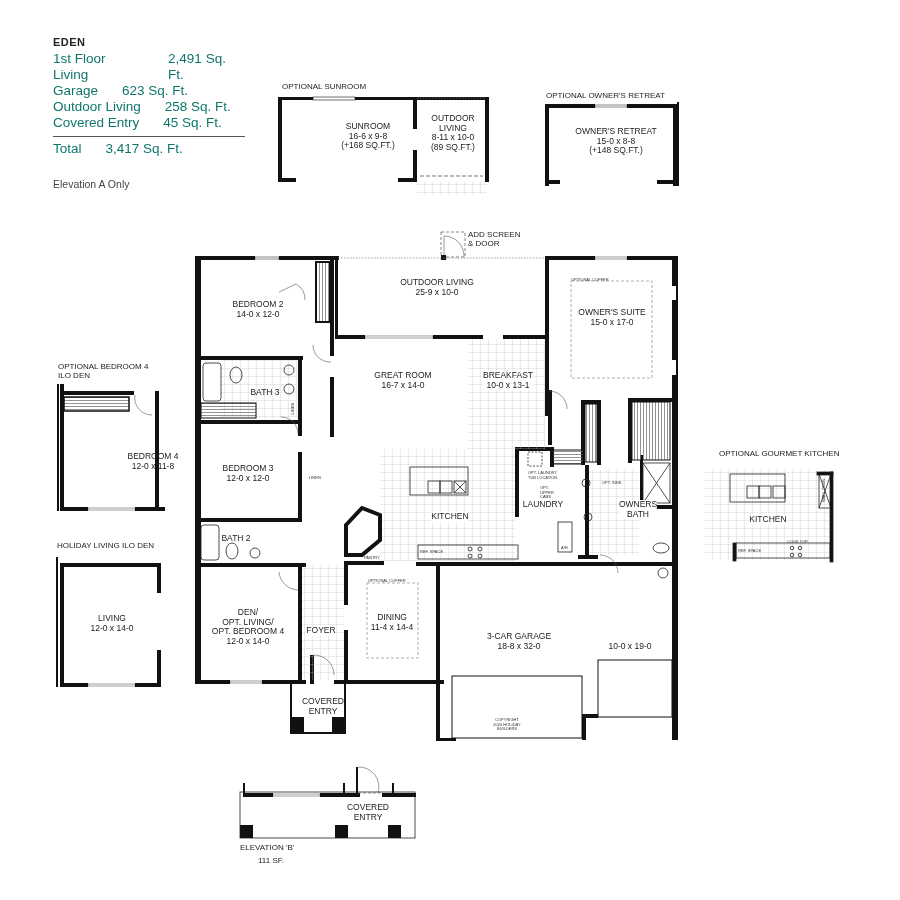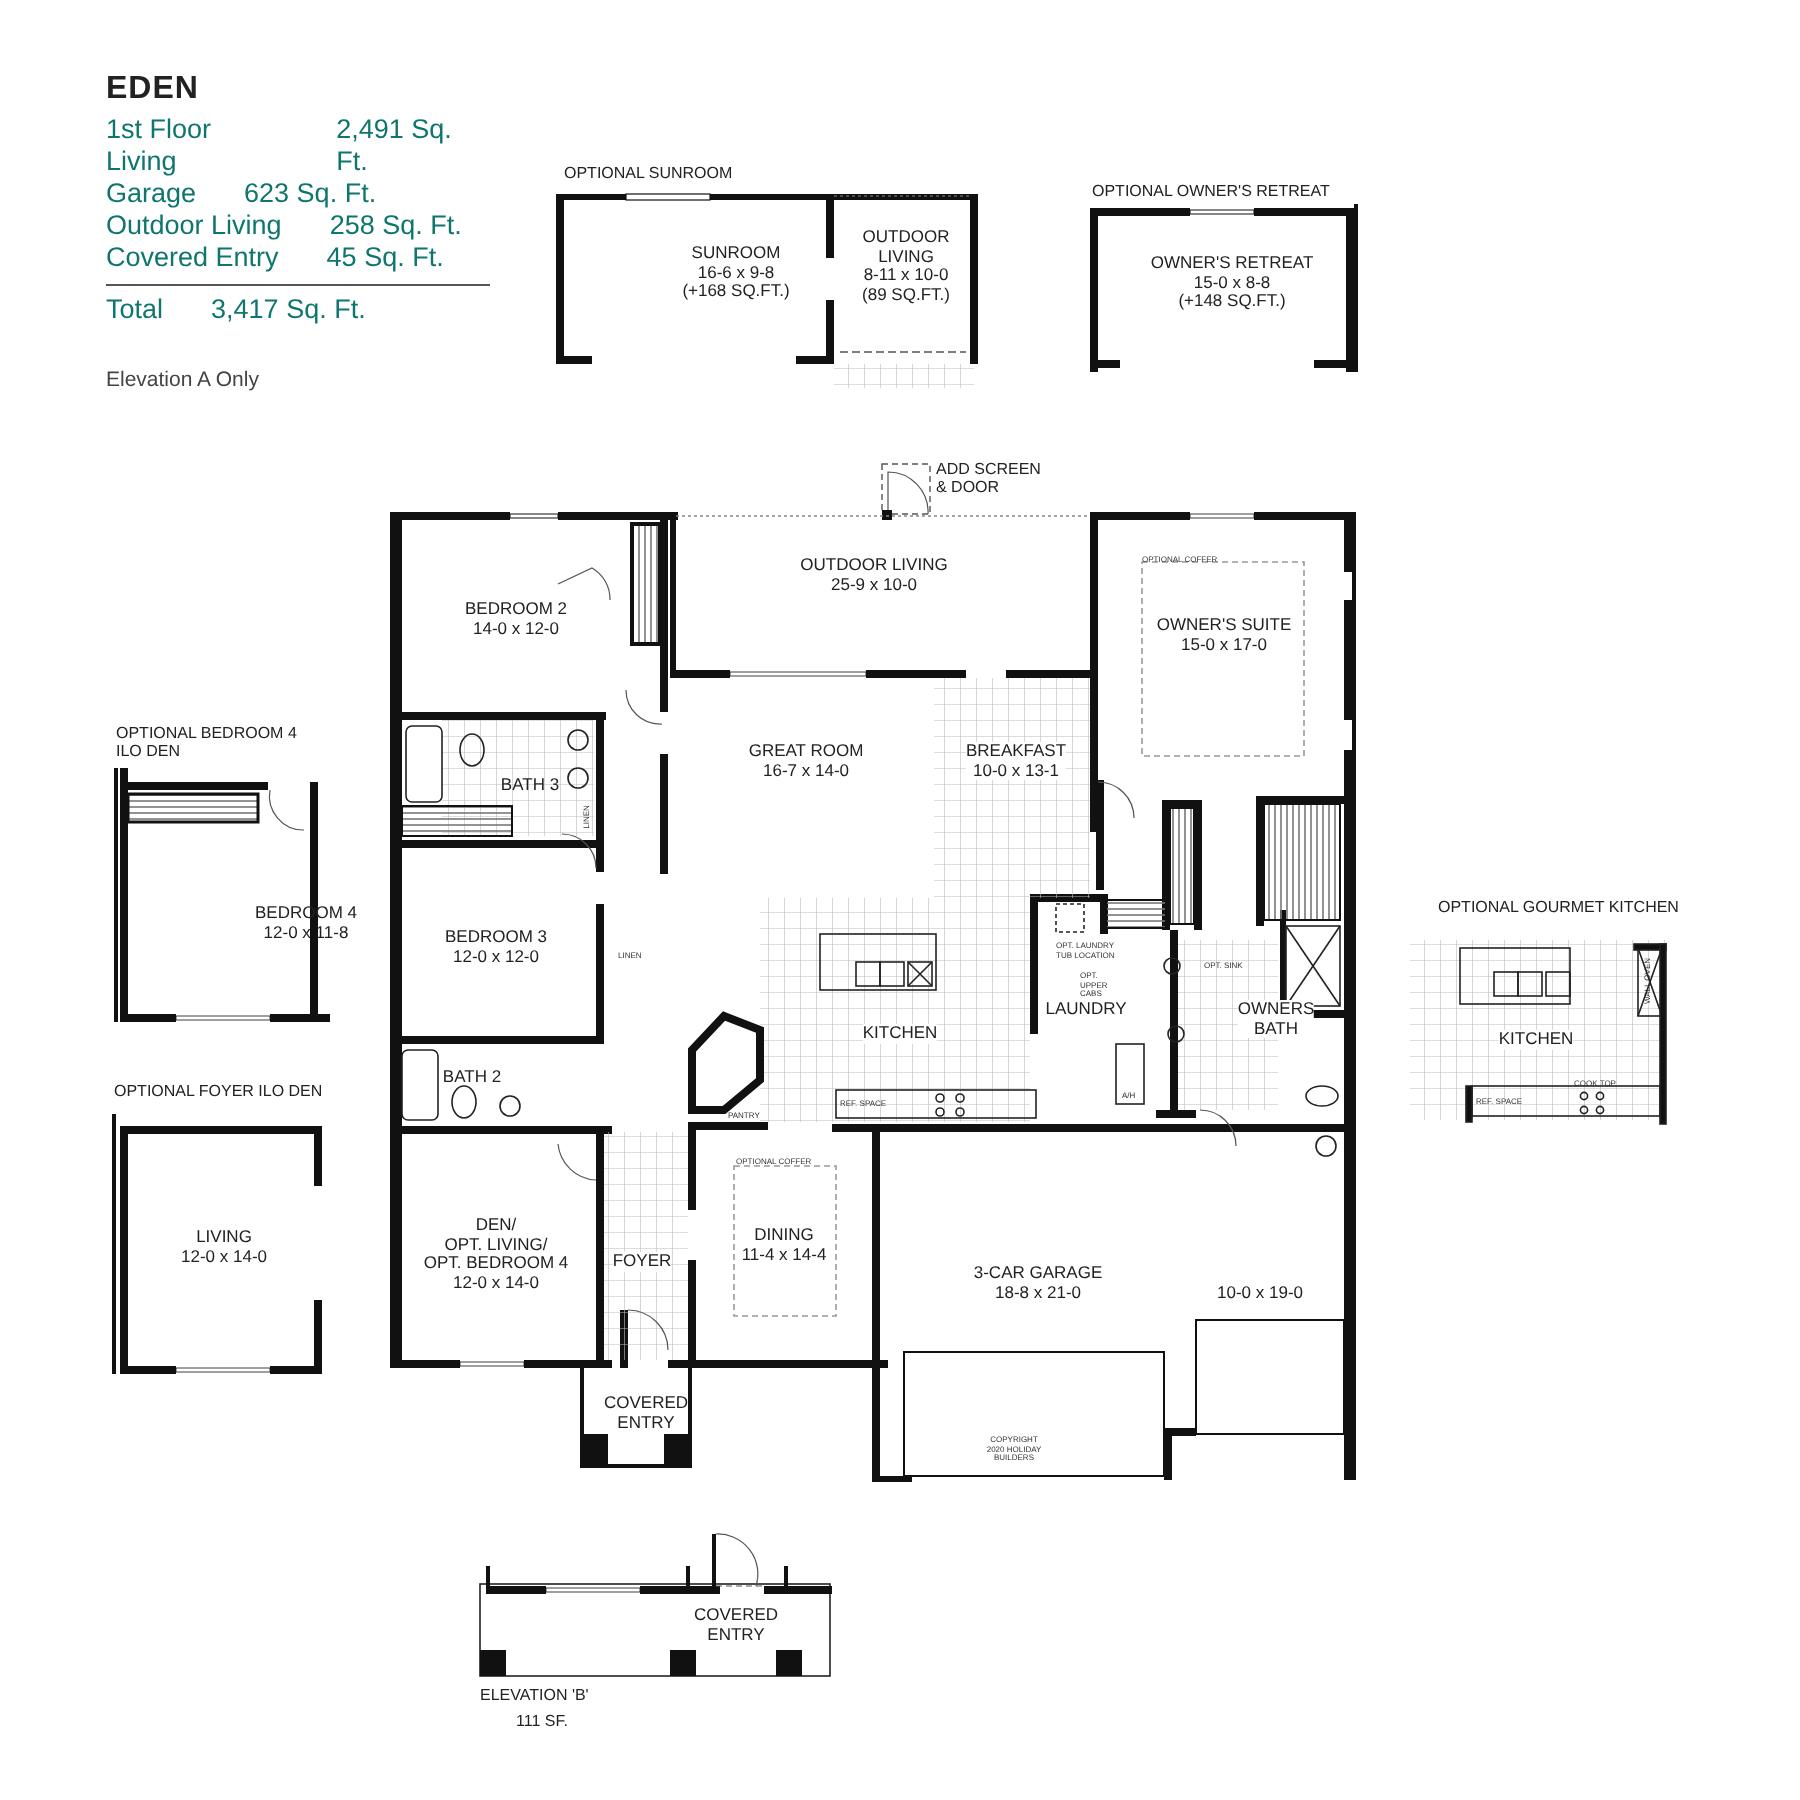--- a/index.html
+++ b/index.html
@@ -1,18 +1,18 @@
 <!DOCTYPE html>
 <html><head>
 <meta charset="utf-8">
 <style>
   html,body{margin:0;padding:0;background:#fff;}
   body{width:900px;height:900px;position:relative;overflow:hidden;font-family:"Liberation Sans",sans-serif;color:#222;}
   .sqft{position:absolute;left:53px;top:36px;width:192px;font-family:"Liberation Sans",sans-serif;}
-  .sqft .title{font-weight:bold;font-size:16px;letter-spacing:0.5px;color:#222;margin-bottom:3px;}
+  .sqft .title{font-weight:bold;font-size:11px;letter-spacing:0.5px;color:#222;margin-bottom:3px;}
   .sqft .row{display:flex;font-size:13.5px;line-height:16px;color:#0f766e;gap:24px;}
   .sqft .divider{border-top:1.5px solid #555;margin:5px 0 4px 0;}
   .sqft .note{font-size:10.5px;color:#444;margin-top:21px;}
   .lbl{position:absolute;font-size:8.5px;line-height:9.5px;text-align:center;color:#222;white-space:nowrap;transform:translateX(-50%);}
   .lbl .nm{display:block;}
   .lbl .dm{display:block;}
   .cap{position:absolute;font-size:8px;color:#222;white-space:nowrap;}
   .tiny{position:absolute;font-size:4px;color:#333;white-space:nowrap;}
   svg{position:absolute;left:0;top:0;}
 </style>
@@ -370,41 +370,41 @@
 </div>
 <div class="lbl" style="left:321px;top:626px;background:#fff;">
   <span class="nm">FOYER</span>
 </div>
 <div class="lbl" style="left:392px;top:613px;">
   <span class="nm">DINING</span>
   <span class="dm">11-4 x 14-4</span>
 </div>
 <div class="lbl" style="left:519px;top:632px;">
   <span class="nm">3-CAR GARAGE</span>
-  <span class="dm">18-8 x 21-0</span>
+  <span class="dm">18-8 x 32-0</span>
 </div>
 <div class="lbl" style="left:630px;top:642px;">
   <span class="dm">10-0 x 19-0</span>
 </div>
 <div class="tiny" style="left:492px;top:718px;width:30px;white-space:normal;line-height:4.5px;text-align:center;">COPYRIGHT 2020 HOLIDAY BUILDERS</div>
 <div class="lbl" style="left:323px;top:697px;">
   <span class="nm">COVERED</span>
   <span class="nm">ENTRY</span>
 </div>
 
 <div class="cap" style="left:58px;top:362px;line-height:9px;">
   <div>OPTIONAL BEDROOM 4</div>
   <div>ILO DEN</div>
 </div>
 <div class="lbl" style="left:112px;top:452px;margin-left:41px;">
   <span class="nm">BEDROOM 4</span>
   <span class="dm">12-0 x 11-8</span>
 </div>
 
-<div class="cap" style="left:57px;top:541px;">OPTIONAL FOYER ILO DEN</div>
+<div class="cap" style="left:57px;top:541px;">HOLIDAY LIVING ILO DEN</div>
 <div class="lbl" style="left:112px;top:614px;">
   <span class="nm">LIVING</span>
   <span class="dm">12-0 x 14-0</span>
 </div>
 
 <div class="cap" style="left:719px;top:449px;">OPTIONAL GOURMET KITCHEN</div>
 <div class="lbl" style="left:768px;top:515px;background:#fff;">
   <span class="nm">KITCHEN</span>
 </div>
 <div class="tiny" style="left:738px;top:548px;">REF. SPACE</div>

